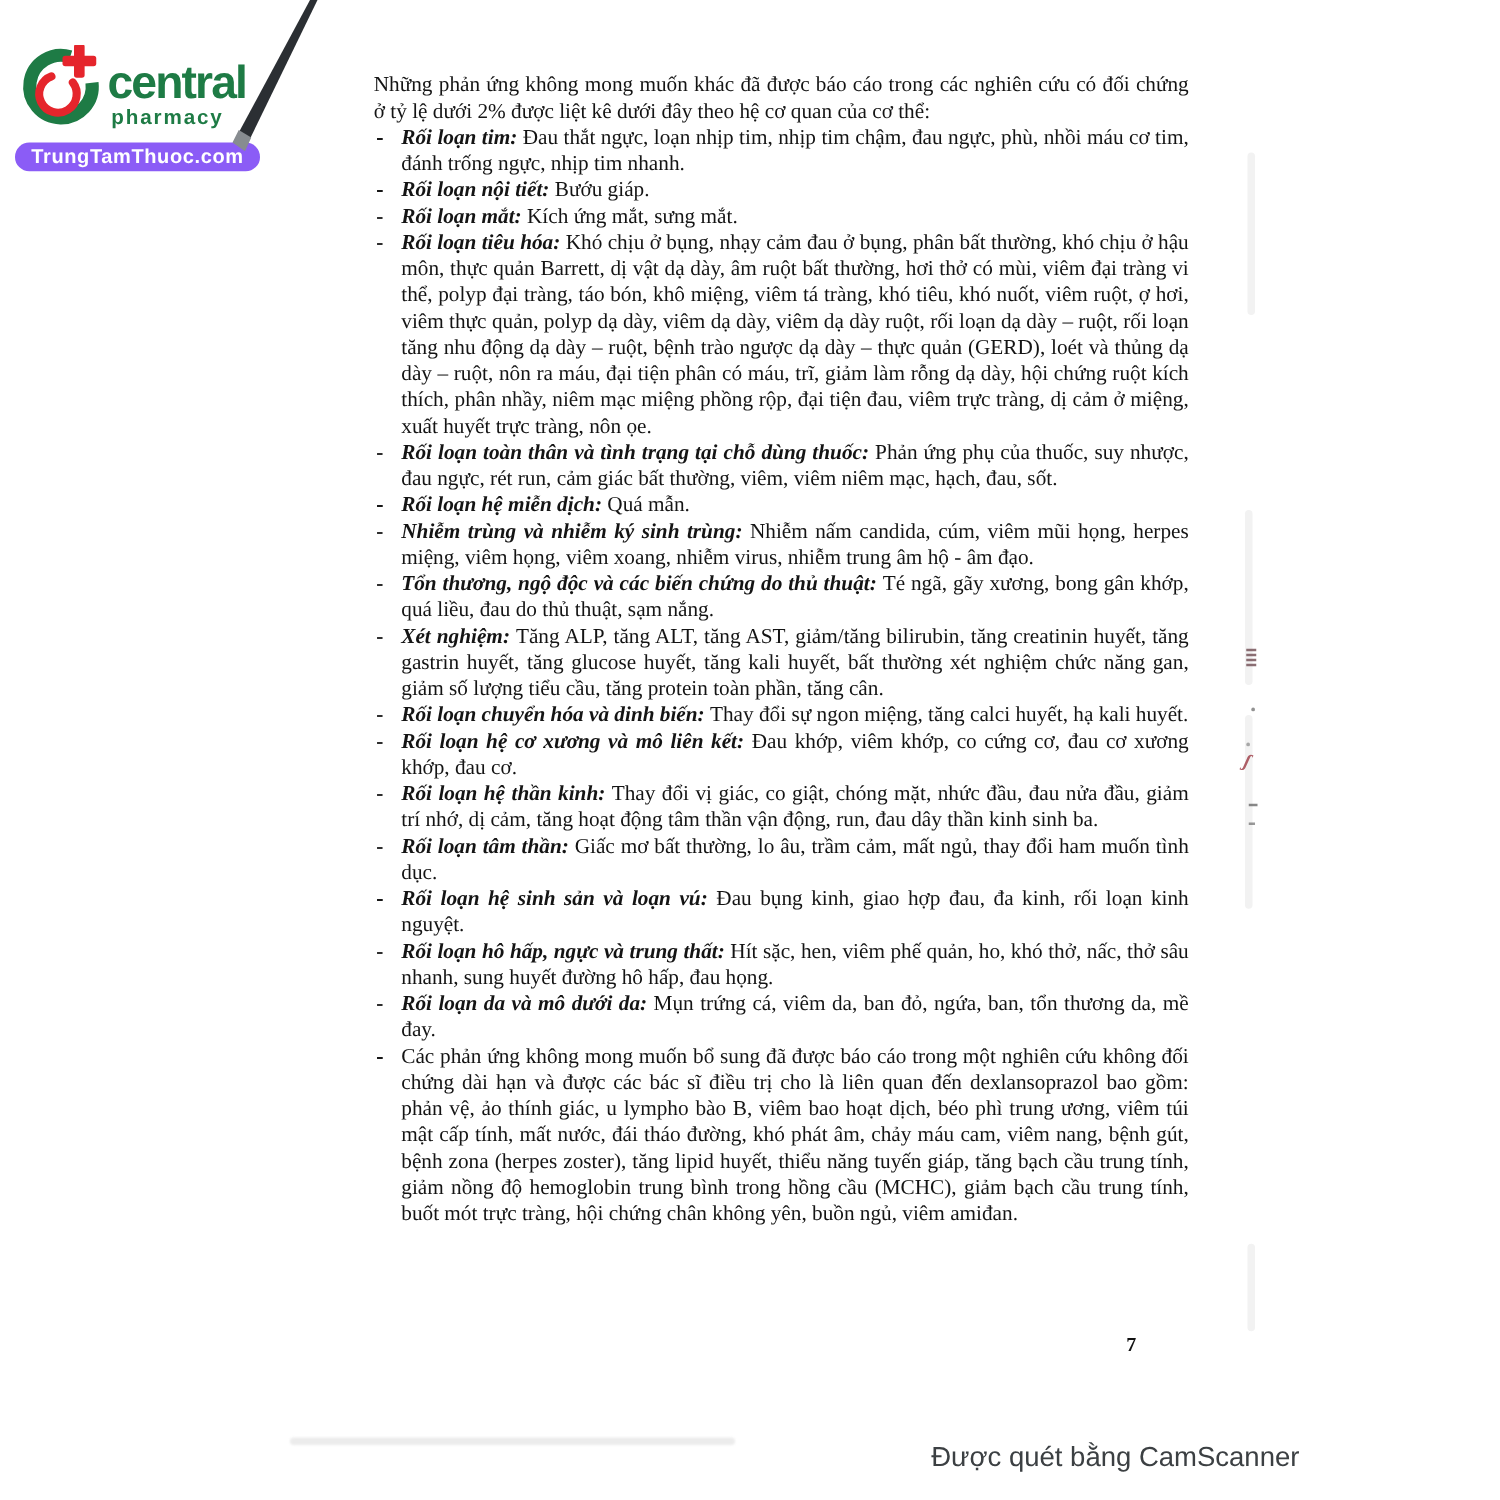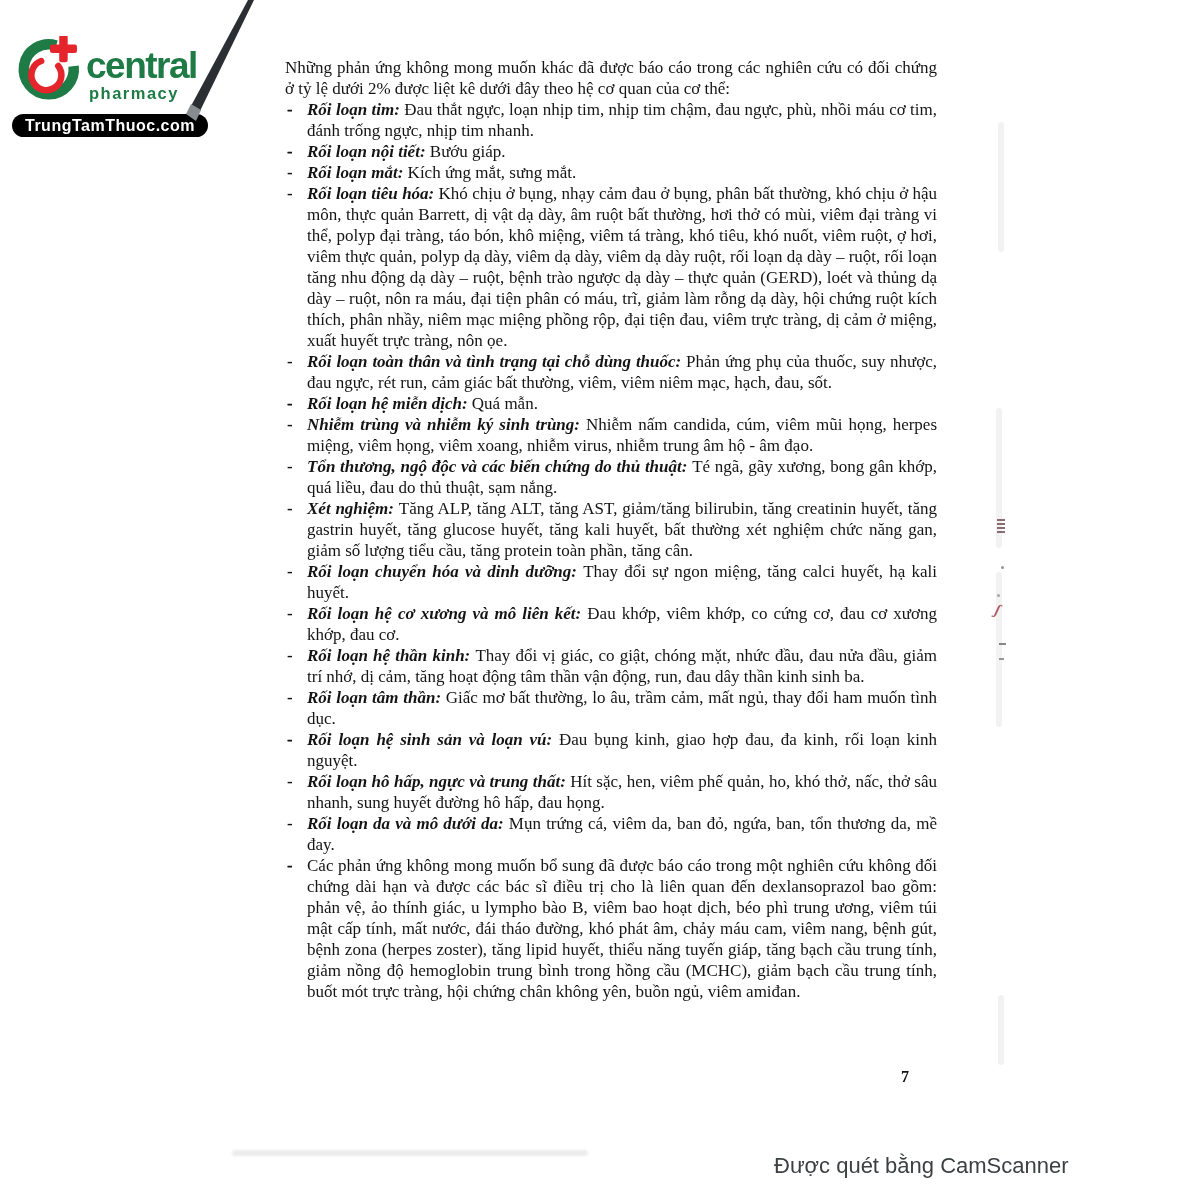--- a/index.html
+++ b/index.html
@@ -7,21 +7,21 @@
     width:1200px;height:1200px;position:relative;overflow:hidden;
     background:#ffffff;
     font-family:"Liberation Serif", serif;
     color:#141414;
   }
   
   .logo{position:absolute;left:12px;top:36px;width:215px;height:105px;}
   .logo svg{position:absolute;left:0;top:0;}
   .logo-banner{
     position:absolute;left:0;top:78px;width:196px;height:23px;
-    background:#000000;border-radius:12px;
+    background:#8b5cf6;border-radius:12px;
     display:flex;align-items:center;justify-content:center;
   }
   .logo-banner span{
     font-family:"Liberation Sans", sans-serif;
     font-weight:700;font-size:16px;color:#ffffff;letter-spacing:.5px;
     white-space:nowrap;
   }
   
   .artifact-svg{position:absolute;left:0;top:0;pointer-events:none;}
   .smudge{
@@ -39,33 +39,33 @@
   .mark.m2{left:1001px;top:566px;width:3px;height:3px;background:#777;border-radius:50%;opacity:.8;}
   .mark.m3{left:997px;top:594px;width:3px;height:3px;background:#888;border-radius:50%;opacity:.7;}
   .mark.m4{
     left:995px;top:602px;width:7px;height:17px;color:#a2454e;opacity:.85;
     font:italic 700 15px "Liberation Serif",serif;transform:rotate(14deg);
   }
   .mark.m5{left:999px;top:643px;width:7px;height:2px;background:#555;opacity:.7;}
   .mark.m6{left:999px;top:658px;width:5px;height:2px;background:#555;opacity:.6;}
   
   .content{
-    position:absolute;left:285px;top:57px;width:652px;
+    position:absolute;left:299px;top:57px;width:652px;
     font-size:17px;line-height:21px;text-align:justify;
   }
   .intro{margin:0 0 0 0;}
   .bullet{position:relative;padding-left:22px;}
   .bullet .dash{position:absolute;left:2px;top:0;font-weight:700;}
   .blabel{font-style:italic;font-weight:700;}
   .page-number{
     position:absolute;left:901px;top:1068px;
     font:700 16px "Liberation Serif",serif;color:#111;
   }
   .footer-note{
-    position:absolute;left:774px;top:1153px;
+    position:absolute;left:745px;top:1153px;
     font-family:"Liberation Sans",sans-serif;font-size:22px;color:#3c4043;
     white-space:nowrap;
   }
 </style>
 </head>
 <body>
 
 <div class="logo">
   <svg width="215" height="80" viewBox="0 0 215 80">
 
@@ -146,21 +146,21 @@
     <span class="btext"><span class="blabel">Tổn thương, ngộ độc và các biến chứng do thủ thuật: </span><span class="bcontent">Té ngã, gãy xương, bong gân khớp, quá liều, đau do thủ thuật, sạm nắng.</span></span>
   </div>
 
   <div class="bullet">
     <span class="dash">-</span>
     <span class="btext"><span class="blabel">Xét nghiệm: </span><span class="bcontent">Tăng ALP, tăng ALT, tăng AST, giảm/tăng bilirubin, tăng creatinin huyết, tăng gastrin huyết, tăng glucose huyết, tăng kali huyết, bất thường xét nghiệm chức năng gan, giảm số lượng tiểu cầu, tăng protein toàn phần, tăng cân.</span></span>
   </div>
 
   <div class="bullet">
     <span class="dash">-</span>
-    <span class="btext"><span class="blabel">Rối loạn chuyển hóa và dinh dưỡng: </span><span class="bcontent">Thay đổi sự ngon miệng, tăng calci huyết, hạ kali huyết.</span></span>
+    <span class="btext"><span class="blabel">Rối loạn chuyển hóa và dinh biến: </span><span class="bcontent">Thay đổi sự ngon miệng, tăng calci huyết, hạ kali huyết.</span></span>
   </div>
 
   <div class="bullet">
     <span class="dash">-</span>
     <span class="btext"><span class="blabel">Rối loạn hệ cơ xương và mô liên kết: </span><span class="bcontent">Đau khớp, viêm khớp, co cứng cơ, đau cơ xương khớp, đau cơ.</span></span>
   </div>
 
   <div class="bullet">
     <span class="dash">-</span>
     <span class="btext"><span class="blabel">Rối loạn hệ thần kinh: </span><span class="bcontent">Thay đổi vị giác, co giật, chóng mặt, nhức đầu, đau nửa đầu, giảm trí nhớ, dị cảm, tăng hoạt động tâm thần vận động, run, đau dây thần kinh sinh ba.</span></span>

